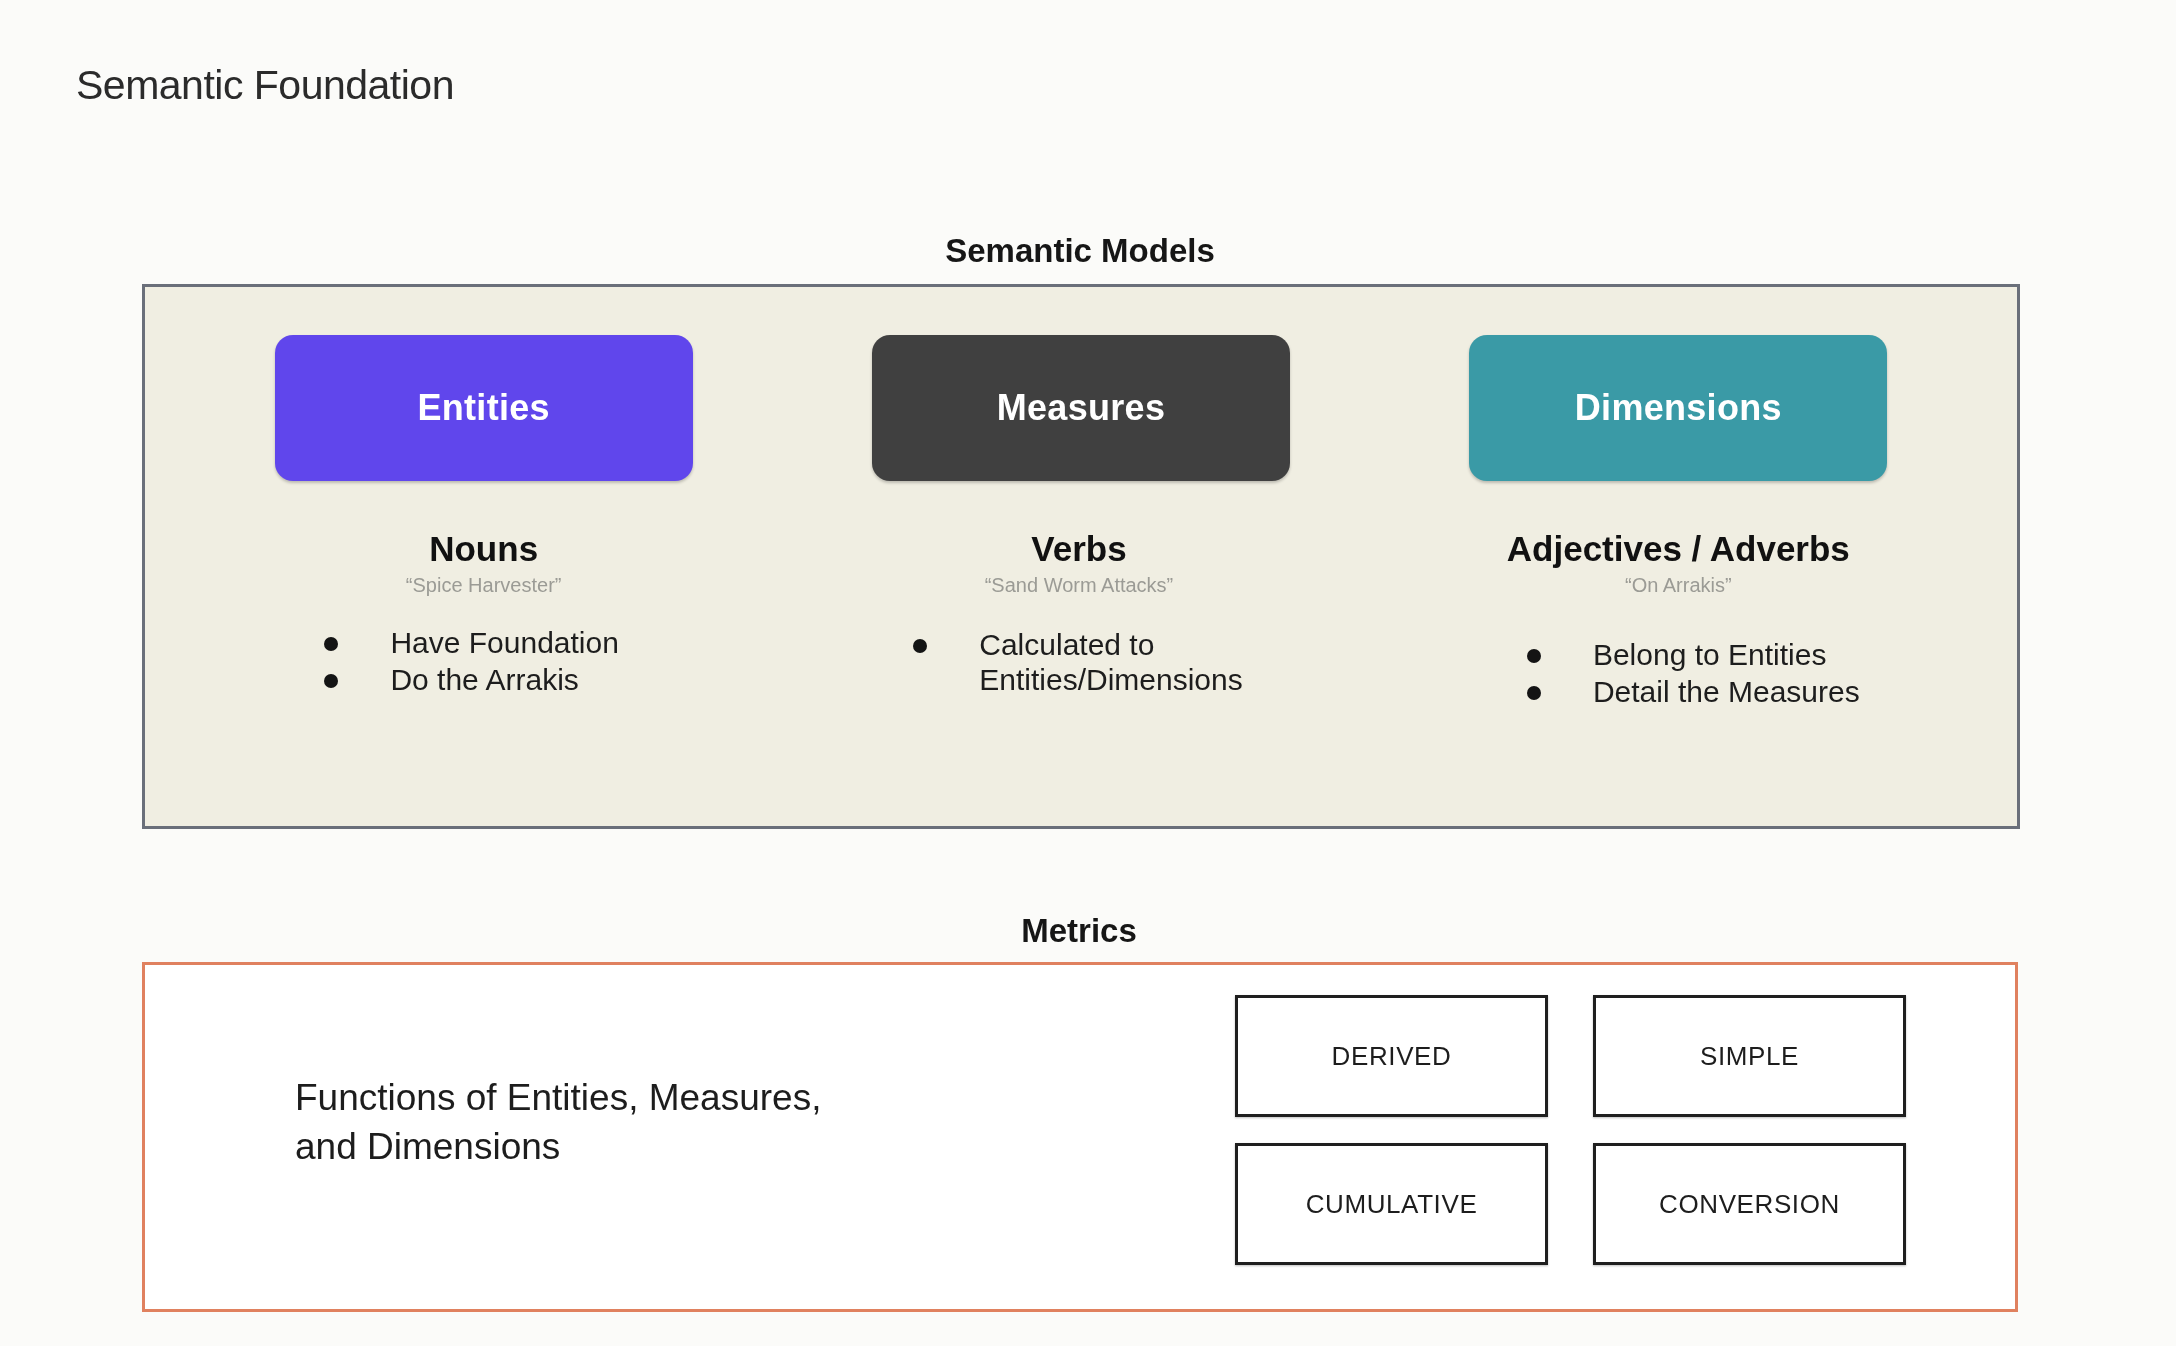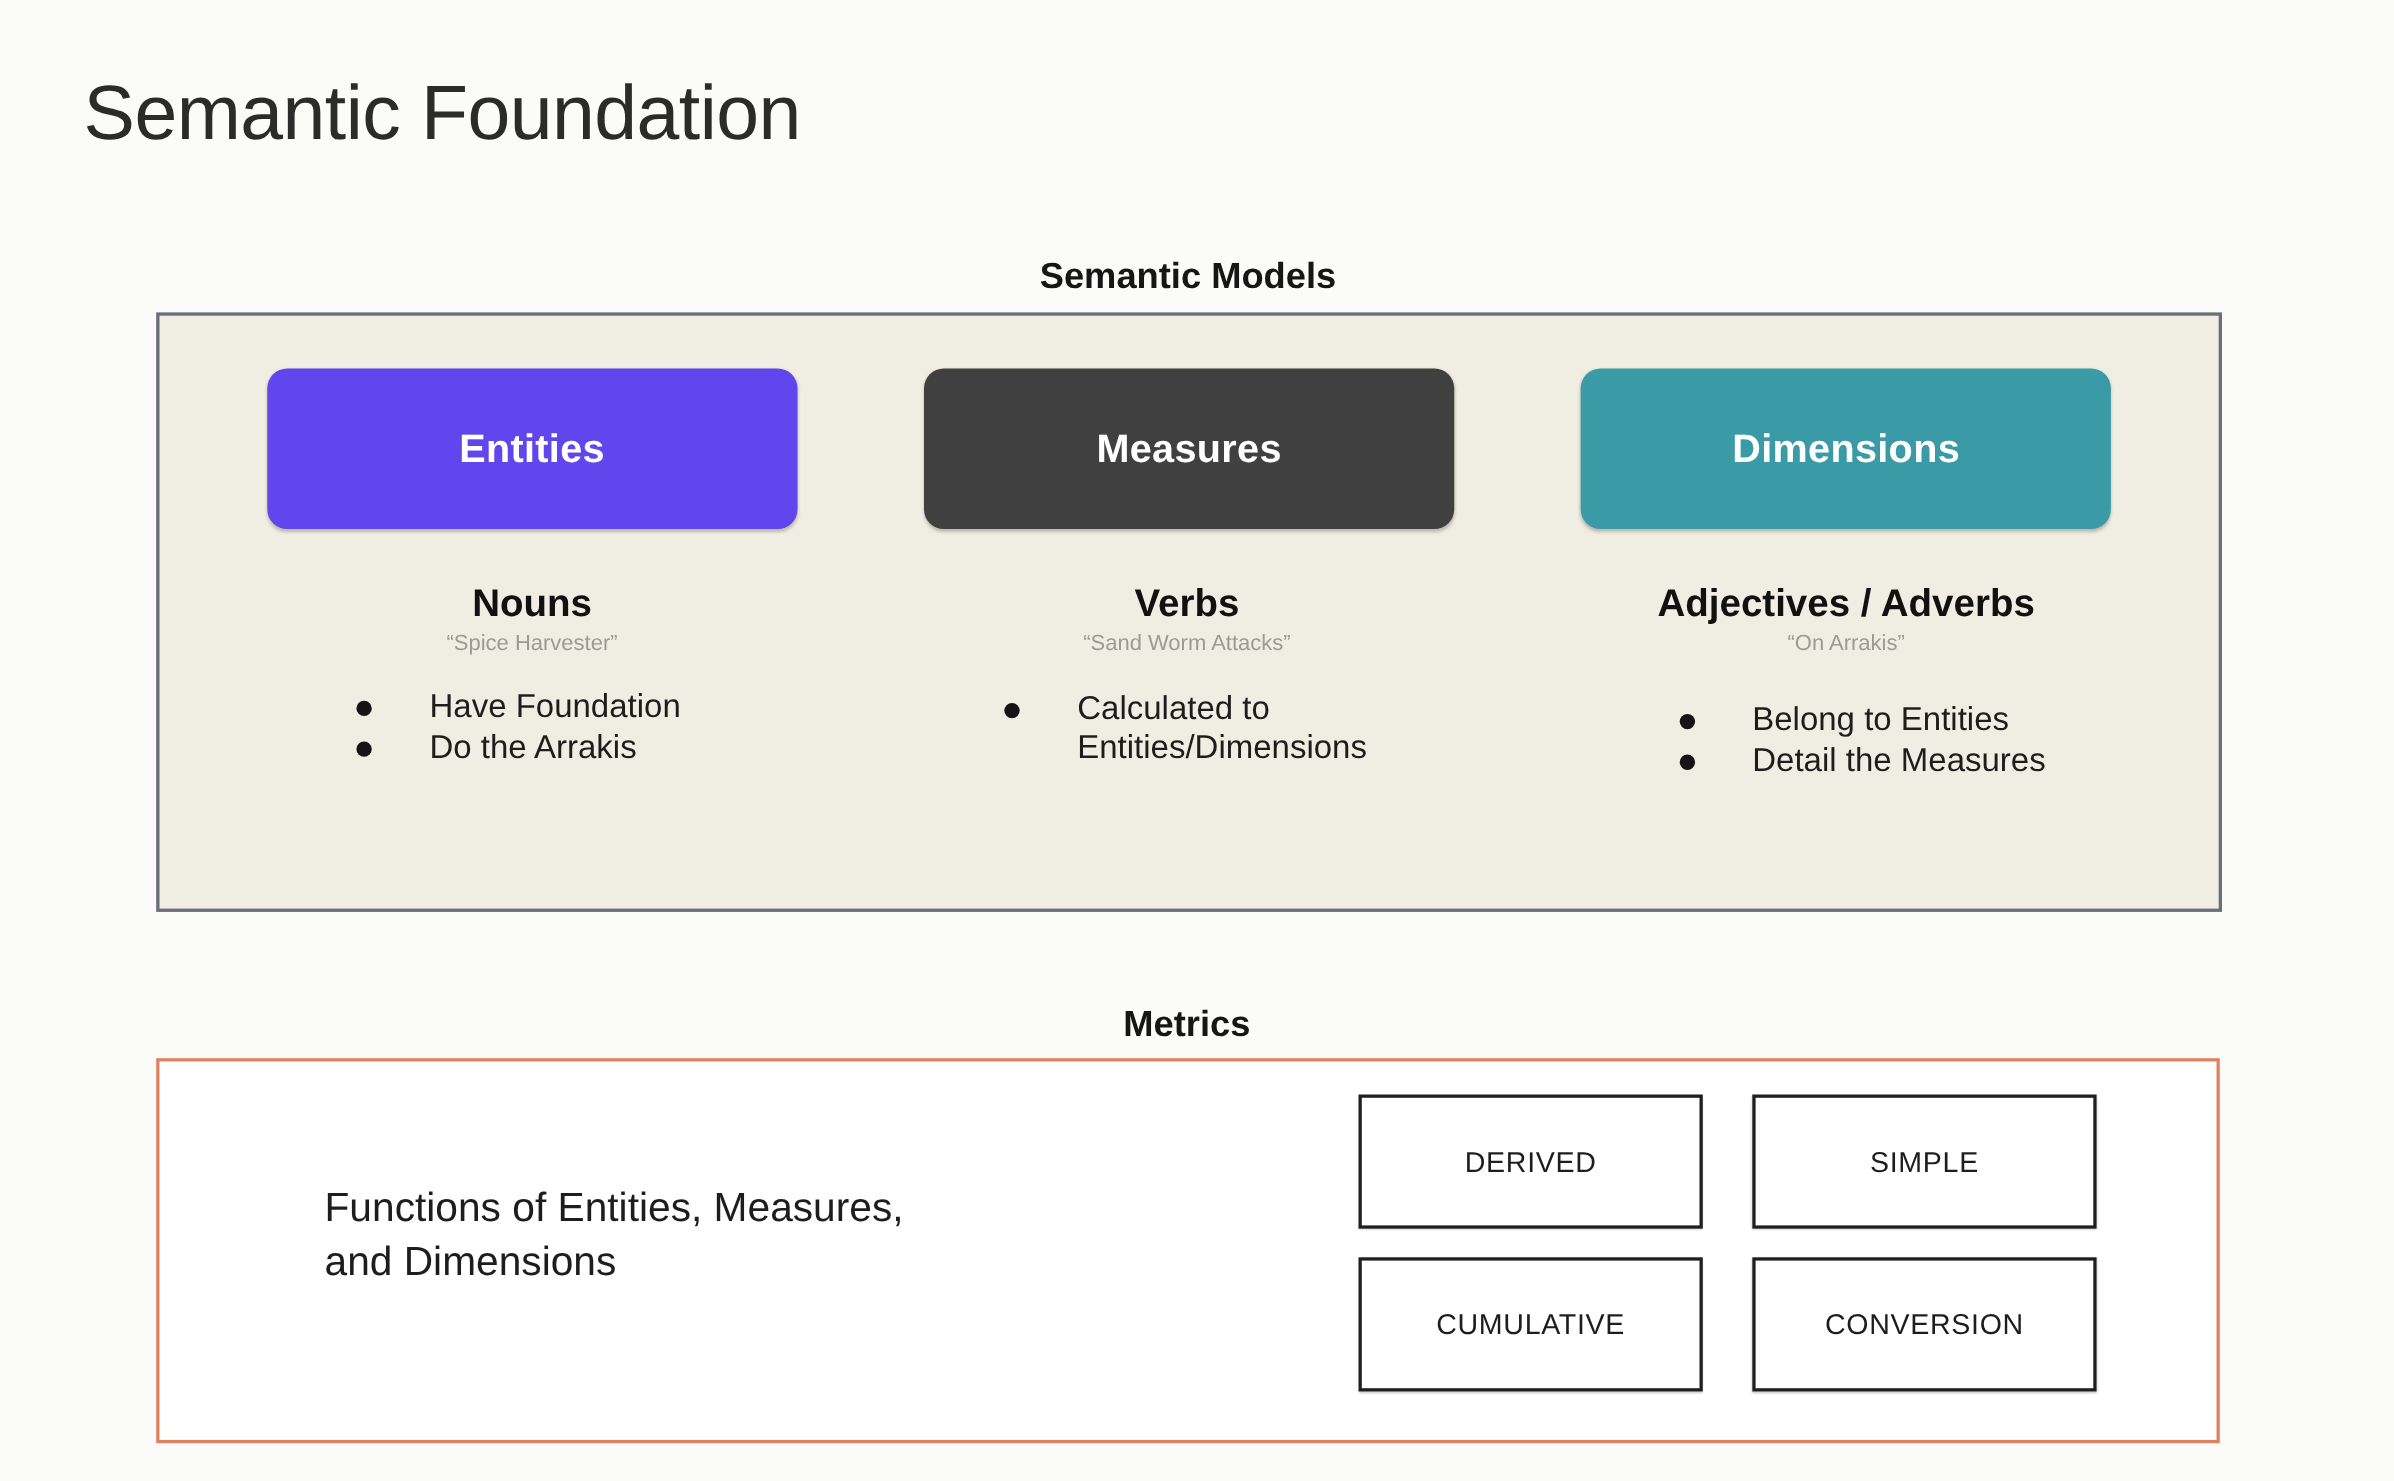--- a/index.html
+++ b/index.html
@@ -14,21 +14,21 @@
     color: #1c1c1c;
     overflow: hidden;
     position: relative;
   }
 
   
   .page-title {
     position: absolute;
     left: 76px;
     top: 62px;
-    font-size: 70px;
+    font-size: 41px;
     font-weight: 400;
     letter-spacing: -0.5px;
     color: #2b2b2b;
     white-space: nowrap;
   }
 
   
   .section-header {
     position: absolute;
     font-size: 33px;
@@ -68,21 +68,21 @@
   }
   .sm-col {
     flex: 1 1 0;
     display: flex;
     flex-direction: column;
     align-items: center;
     position: relative;
   }
 
   .pill {
-    width: 482px;
+    width: 418px;
     height: 146px;
     border-radius: 18px;
     display: flex;
     align-items: center;
     justify-content: center;
     color: #ffffff;
     font-size: 36px;
     font-weight: bold;
     letter-spacing: 0.3px;
     box-shadow: 0 2px 3px rgba(0,0,0,0.22);

